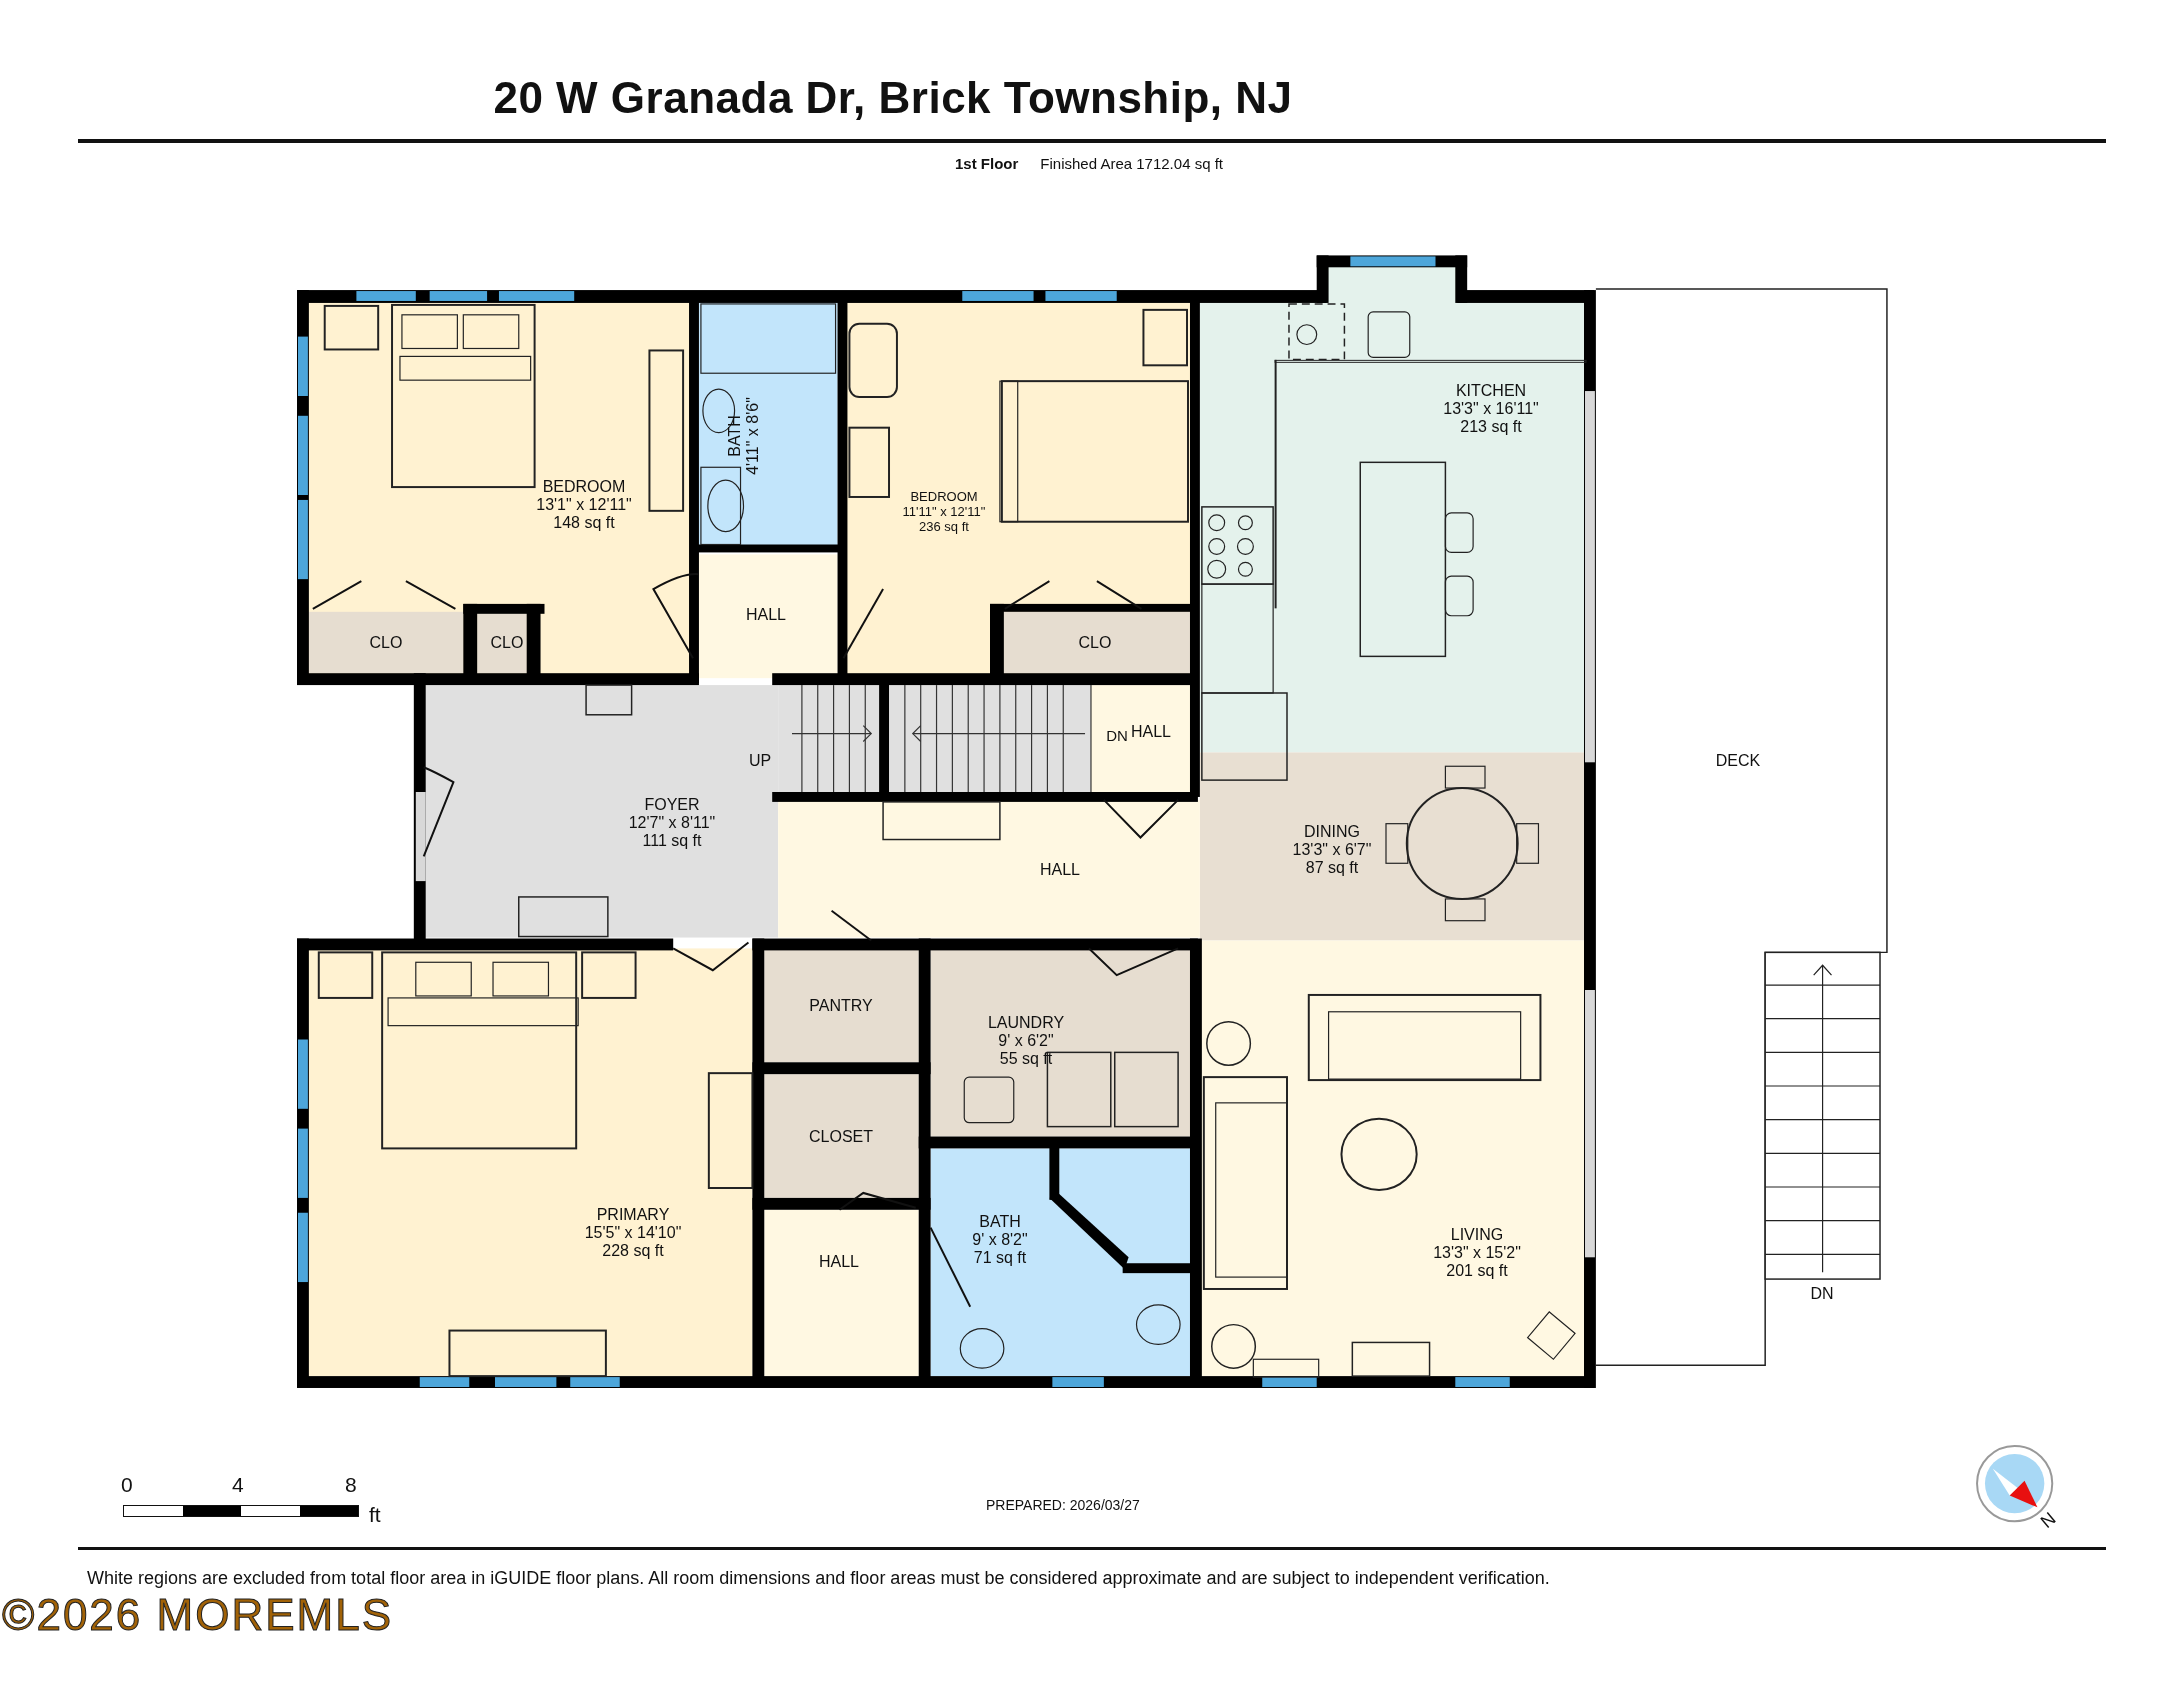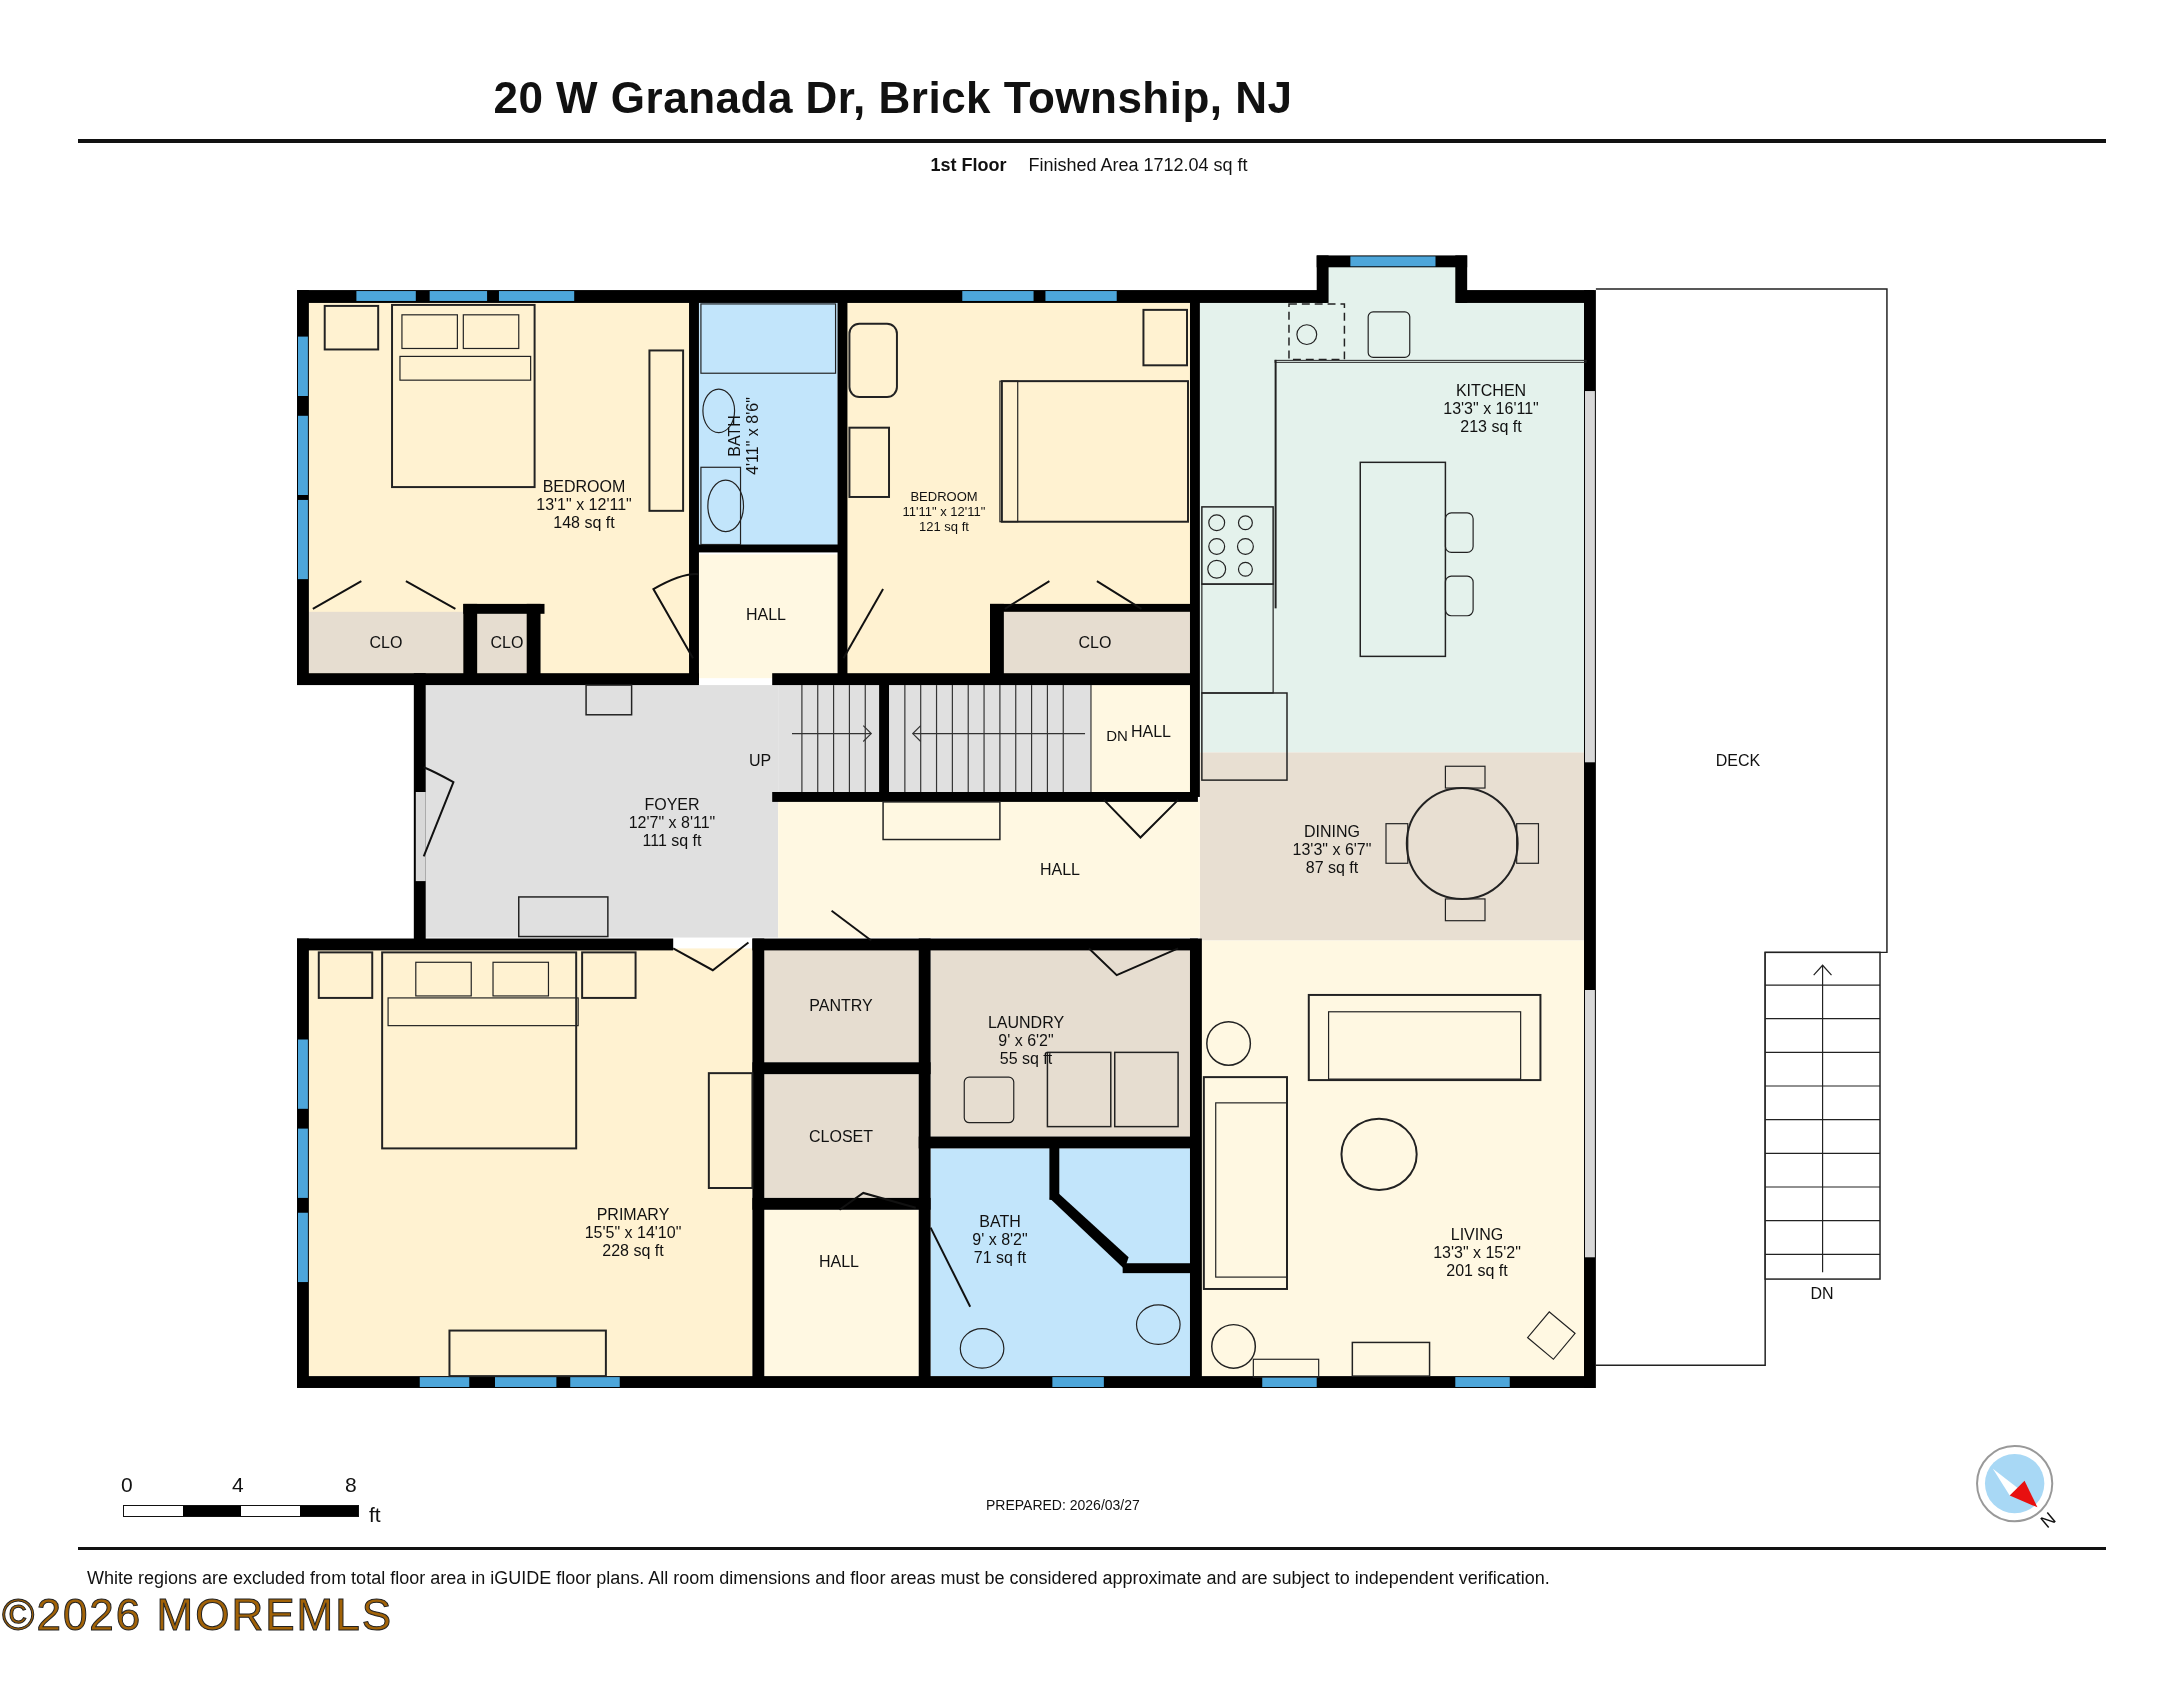--- a/index.html
+++ b/index.html
@@ -1,20 +1,20 @@
 <!DOCTYPE html>
 <html><head>
 <meta charset="utf-8">
 <style>
   html,body{margin:0;padding:0;background:#fff;}
   body{width:2178px;height:1683px;position:relative;overflow:hidden;font-family:"Liberation Sans",sans-serif;color:#111;}
   .abs{position:absolute;}
   .title{left:0;width:1786px;top:73px;text-align:center;font-weight:bold;font-size:44px;letter-spacing:0.5px;}
   .rule{height:4px;background:#111;left:78px;width:2028px;}
-  .subtitle{top:155px;left:0;width:2178px;text-align:center;font-size:18px;}
+  .subtitle{top:155px;left:0;width:2178px;text-align:center;font-size:15px;}
   .subtitle b{margin-right:22px;}
   .plan{left:0;top:0;width:2178px;height:1683px;}
   .lbl{position:absolute;text-align:center;font-size:16px;line-height:18px;color:#111;transform:translateX(-50%);white-space:nowrap;}
   .lbl.sm{font-size:13px;line-height:15px;}
   .lbl .nm{display:block;}
   .scale-num{font-size:21px;}
   .foot{font-size:18px;}
   .wm{font-size:44px;color:#a16207;-webkit-text-stroke:1px #222;font-weight:normal;letter-spacing:2px;}
 </style>
 </head>
@@ -263,21 +263,21 @@
   <span class="nm">13'1" x 12'11"</span>
   <span class="nm">148 sq ft</span>
 </div>
 <div class="lbl" style="left:744px;top:418px;transform:translateX(-50%) rotate(-90deg);transform-origin:center;">
   <span>BATH</span><br>
   <span>4'11" x 8'6"</span>
 </div>
 <div class="lbl sm" style="left:944px;top:489px;">
   <span class="nm">BEDROOM</span>
   <span class="nm">11'11" x 12'11"</span>
-  <span class="nm">121 sq ft</span>
+  <span class="nm">236 sq ft</span>
 </div>
 <div class="lbl" style="left:1491px;top:382px;">
   <span class="nm">KITCHEN</span>
   <span class="nm">13'3" x 16'11"</span>
   <span class="nm">213 sq ft</span>
 </div>
 <div class="lbl" style="left:386px;top:634px;">CLO</div>
 <div class="lbl" style="left:507px;top:634px;">CLO</div>
 <div class="lbl" style="left:1095px;top:634px;">CLO</div>
 <div class="lbl" style="left:766px;top:606px;">HALL</div>

